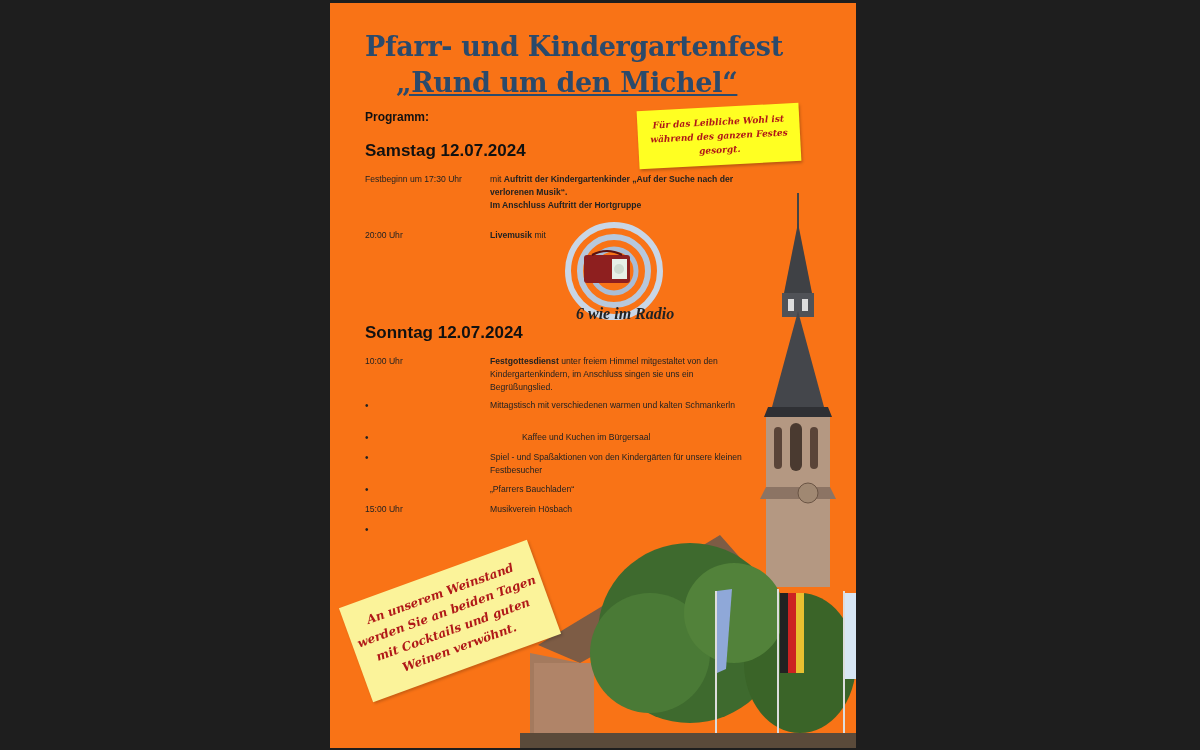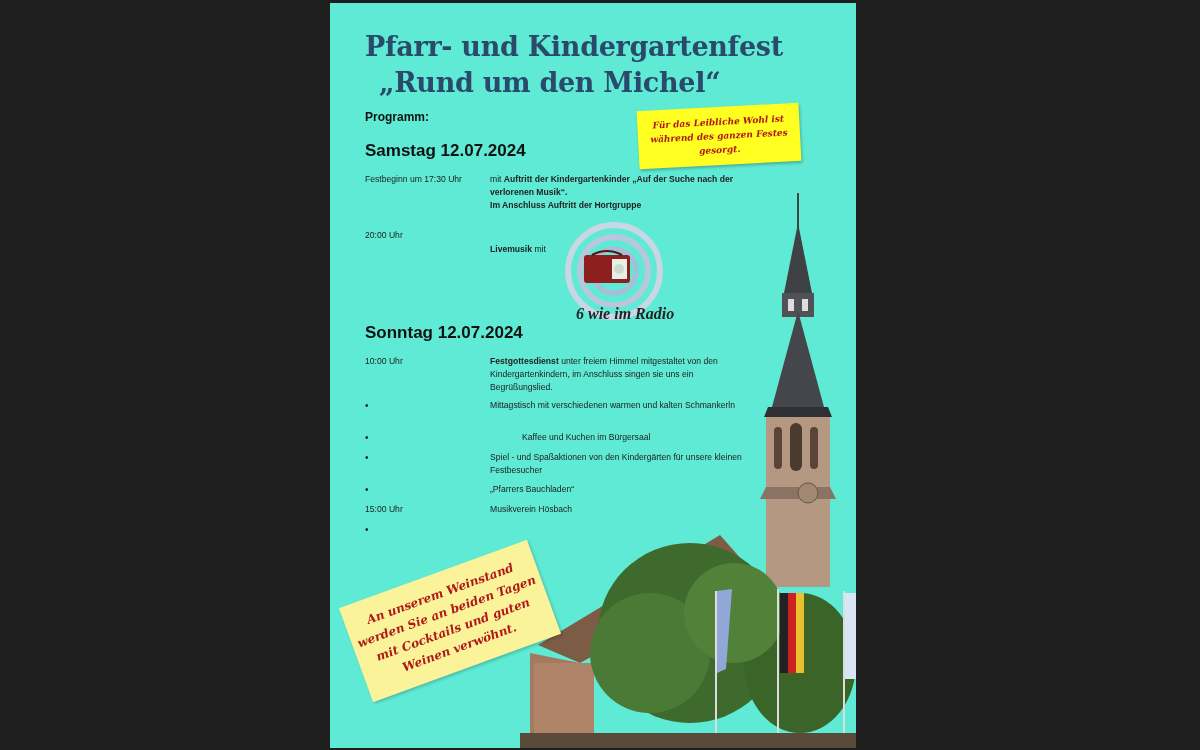--- a/index.html
+++ b/index.html
@@ -7,34 +7,34 @@
       width: 1200px; height: 750px;
       background: #1e1e1e;
       position: relative;
       overflow: hidden;
       font-family: "Liberation Sans", sans-serif;
     }
     .page {
       position: absolute;
       left: 330px; top: 3px;
       width: 526px; height: 745px;
-      background: #5eead4;
+      background: #f97316;
       overflow: hidden;
     }
     .title {
       position: absolute;
       font-family: "DejaVu Serif", serif;
       font-weight: bold;
       color: #2b4a6b;
       font-size: 27px;
       letter-spacing: -0.3px;
       white-space: nowrap;
     }
     .t1 { left: 35px; top: 28px; }
-    .t2 { left: 49px; top: 64px; }
+    .t2 { left: 66px; top: 64px; text-decoration: underline; }
     .h {
       position: absolute;
       font-family: "Liberation Sans", sans-serif;
       font-weight: bold;
       color: #111;
       white-space: nowrap;
     }
     .h-prog { left: 35px; top: 107px; font-size: 12px; }
     .h-sat { left: 35px; top: 138px; font-size: 17px; }
     .h-sun { left: 35px; top: 320px; font-size: 17px; }
@@ -117,21 +117,21 @@
 
   <div class="h h-sat">Samstag 12.07.2024</div>
 
   <div class="sm col1" style="top:170px;">Festbeginn um 17:30 Uhr</div>
   <div class="sm col2" style="top:170px;">
     <span>mit </span><span class="b">Auftritt der Kindergartenkinder „Auf der Suche nach der verlorenen Musik“.</span><br>
     <span class="b">Im Anschluss Auftritt der Hortgruppe</span>
   </div>
 
   <div class="sm col1" style="top:226px;">20:00 Uhr</div>
-  <div class="sm col2" style="top:240px;">
+  <div class="sm col2" style="top:226px;">
     <span class="b">Livemusik</span><span> mit</span>
   </div>
 
   <svg class="logo" viewBox="0 0 100 100">
     <circle cx="50" cy="50" r="46" fill="none" stroke="#c9d6e6" stroke-width="6"></circle>
     <circle cx="50" cy="50" r="34" fill="none" stroke="#b7c8dc" stroke-width="6"></circle>
     <circle cx="50" cy="50" r="22" fill="none" stroke="#a9bdd6" stroke-width="5"></circle>
     <rect x="20" y="34" width="46" height="28" rx="3" fill="#8e1f1f"></rect>
     <rect x="48" y="38" width="15" height="20" fill="#e7efe7"></rect>
     <circle cx="55" cy="48" r="5" fill="#cfdacf"></circle>

